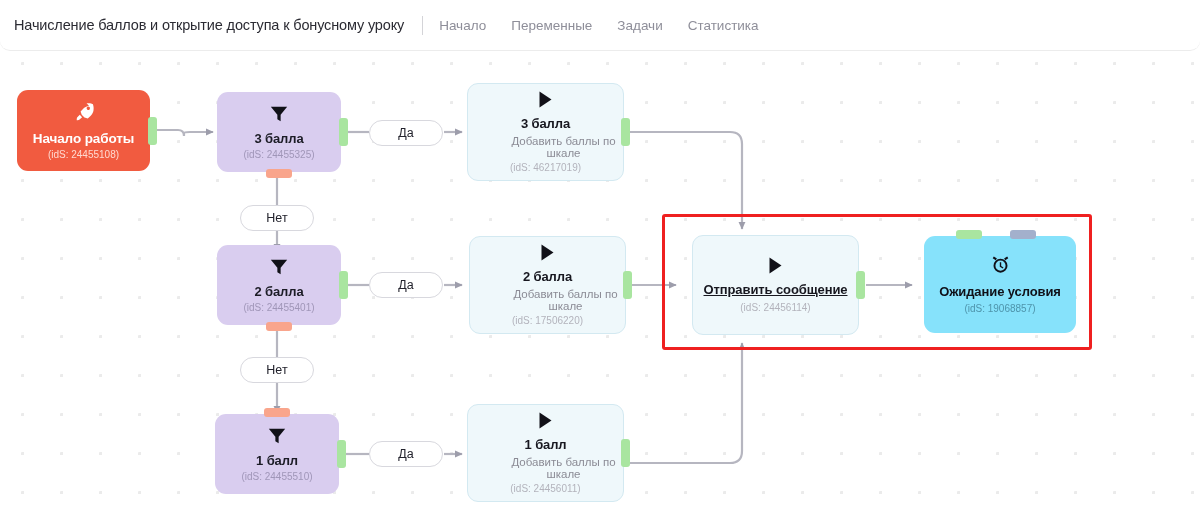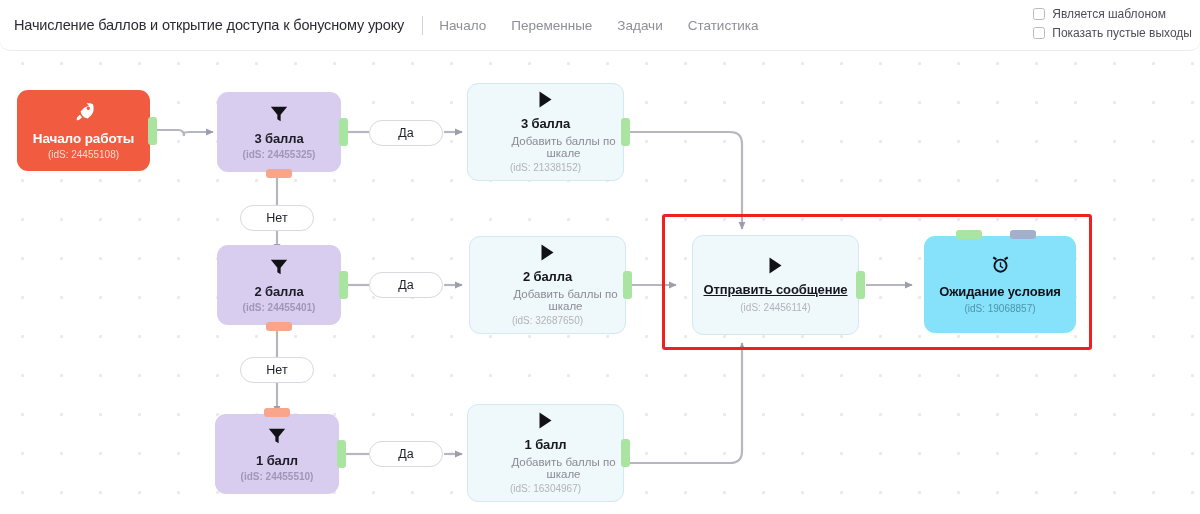--- a/index.html
+++ b/index.html
@@ -66,21 +66,21 @@
   .node-start {
     background: #f15b40; width: 133px; height: 81px; color: #fff;
   }
   .node-start .n-title { color: #fff; font-size: 13.5px; }
   .node-start .n-id { color: #ffd9d0; }
 
   .node-filter {
     background: #d9cdef; width: 124px; height: 80px;
   }
   .node-filter .n-title { color: #1c1c26; }
-  .node-filter .n-id { color: #a096b8; font-weight: bold; }
+  .node-filter .n-id { color: #a096b8; }
 
   .node-action {
     background: #eff8fb; width: 157px; height: 98px;
     border: 1px solid #d3e9f1;
   }
   .node-action .n-title { color: #17171f; }
   .node-action .n-sub { color: #8b8b95; }
   .node-action .n-id { color: #b3b3bc; }
 
   .node-msg {
@@ -136,30 +136,20 @@
       <div class="flow-title">Начисление баллов и открытие доступа к бонусному уроку</div>
       <div class="hdr-divider"></div>
       <div class="tabs">
         <div class="tab">Начало</div>
         <div class="tab">Переменные</div>
         <div class="tab">Задачи</div>
         <div class="tab">Статистика</div>
       </div>
     </div>
 
-    <div class="hdr-right">
-      <label class="chk-row">
-        <span class="chk-box"></span>
-        <span class="chk-label">Является шаблоном</span>
-      </label>
-      <label class="chk-row">
-        <span class="chk-box"></span>
-        <span class="chk-label">Показать пустые выходы</span>
-      </label>
-    </div>
   </div>
 
   <div class="canvas">
 
     <svg class="edges" viewBox="0 0 1200 463" width="1200" height="463">
       <defs>
         <marker id="ah" markerWidth="9" markerHeight="9" refX="7.2" refY="4.5" orient="auto" markerUnits="userSpaceOnUse">
           <path d="M0,1 L8,4.5 L0,8 z" fill="#9d9dab"></path>
         </marker>
       </defs>
@@ -244,45 +234,45 @@
     </div>
 
     <div class="node node-action" style="left:467px; top:32px;">
       <div class="n-icon tri-play">
         <svg width="15" height="17" viewBox="0 0 14 17" fill="#111118" aria-hidden="true">
           <path d="M1 0.5 13 8.5 1 16.5z"></path>
         </svg>
       </div>
       <div class="n-title">3 балла</div>
       <div class="n-sub">Добавить баллы по шкале</div>
-      <div class="n-id">(idS: 21338152)</div>
+      <div class="n-id">(idS: 46217019)</div>
       <span class="port port-r p-green"></span>
     </div>
 
     <div class="node node-action" style="left:469px; top:185px;">
       <div class="n-icon tri-play">
         <svg width="15" height="17" viewBox="0 0 14 17" fill="#111118" aria-hidden="true">
           <path d="M1 0.5 13 8.5 1 16.5z"></path>
         </svg>
       </div>
       <div class="n-title">2 балла</div>
       <div class="n-sub">Добавить баллы по шкале</div>
-      <div class="n-id">(idS: 32687650)</div>
+      <div class="n-id">(idS: 17506220)</div>
       <span class="port port-r p-green"></span>
     </div>
 
     <div class="node node-action" style="left:467px; top:353px;">
       <div class="n-icon tri-play">
         <svg width="15" height="17" viewBox="0 0 14 17" fill="#111118" aria-hidden="true">
           <path d="M1 0.5 13 8.5 1 16.5z"></path>
         </svg>
       </div>
       <div class="n-title">1 балл</div>
       <div class="n-sub">Добавить баллы по шкале</div>
-      <div class="n-id">(idS: 16304967)</div>
+      <div class="n-id">(idS: 24456011)</div>
       <span class="port port-r p-green"></span>
     </div>
 
     <div class="node node-msg" style="left:692px; top:184px;">
       <div class="n-icon tri-play">
         <svg width="15" height="17" viewBox="0 0 14 17" fill="#111118" aria-hidden="true">
           <path d="M1 0.5 13 8.5 1 16.5z"></path>
         </svg>
       </div>
       <div class="n-title">Отправить сообщение</div>

